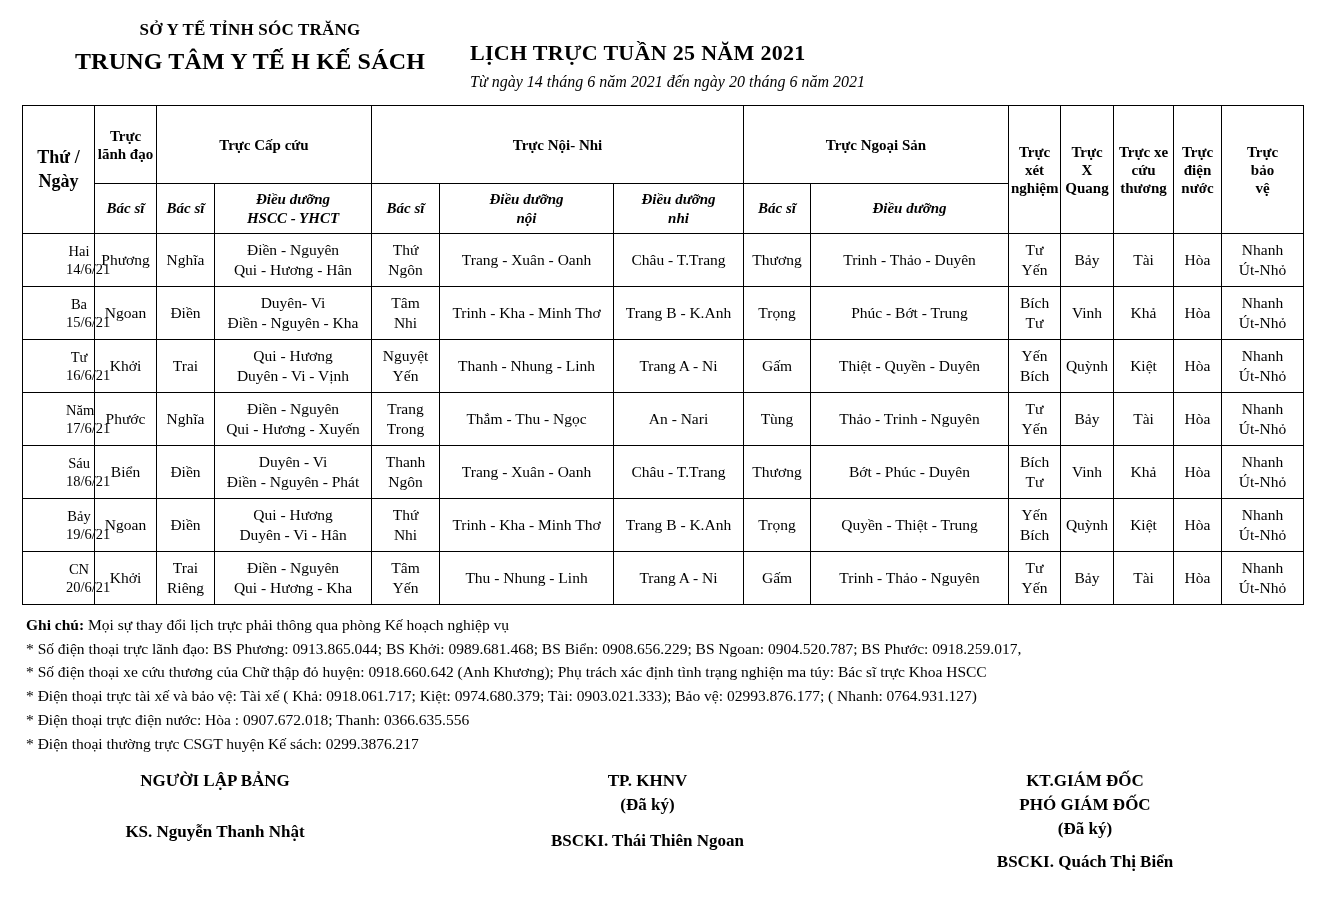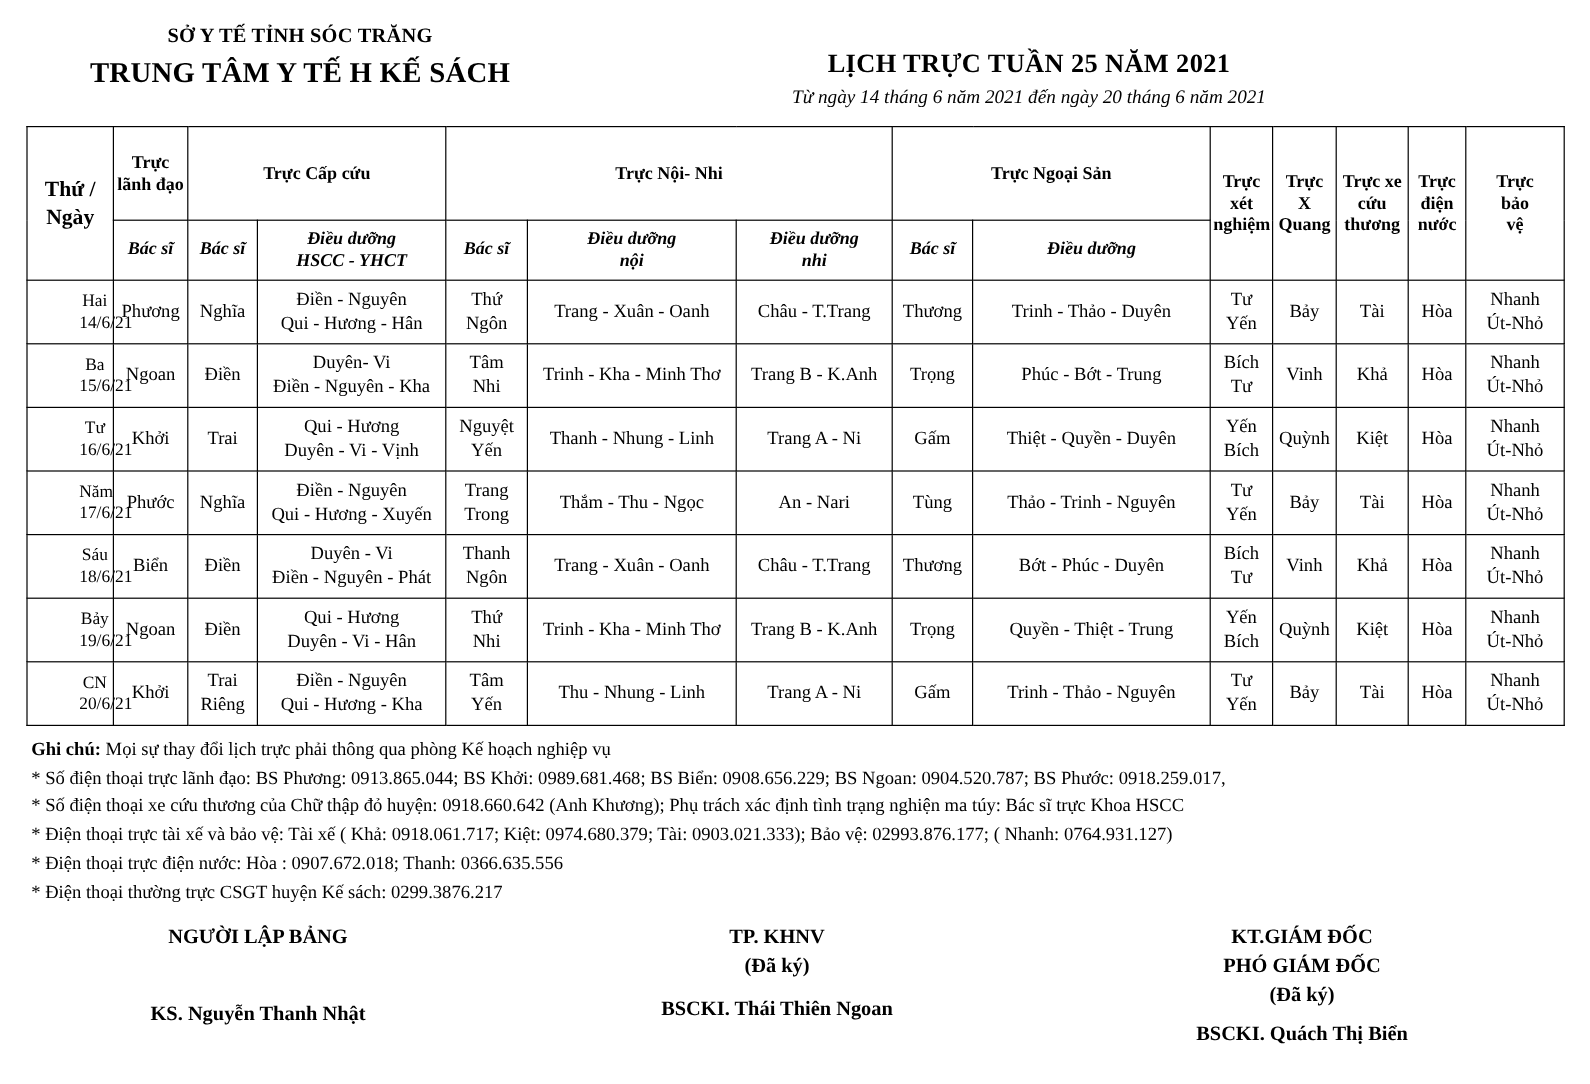--- a/index.html
+++ b/index.html
@@ -35,21 +35,21 @@
     line-height: 1.45;
   }
   .org-line2 {
     font-size: 24px;
     font-weight: bold;
     letter-spacing: .2px;
     line-height: 1.5;
   }
   .title-block {
     flex: 1;
-    text-align: center;
+    text-align: left;
     padding-right: 80px;
     box-sizing: border-box;
   }
   .doc-title {
     font-size: 22px;
     font-weight: bold;
     letter-spacing: .3px;
     margin-top: 22px;
   }
   .doc-subtitle {
@@ -132,21 +132,21 @@
   }
   .sig {
     text-align: center;
     line-height: 1.42;
   }
   .sig-1 { width: 430px; }
   .sig-2 { width: 435px; }
   .sig-3 { width: 440px; }
   .sig .name { margin-top: 12px; }
   .sig .name.tight { margin-top: 8px; }
-  .sig .name.tight2 { margin-top: 16px; }
+  .sig .name.tight2 { margin-top: 3px; }
   .spacer-line { visibility: hidden; }
 </style>
 </head>
 <body>
 
 <div class="doc-header">
   <div class="org-block">
     <div class="org-line1">SỞ Y TẾ TỈNH SÓC TRĂNG</div>
     <div class="org-line2">TRUNG TÂM Y TẾ H KẾ SÁCH</div>
   </div>

